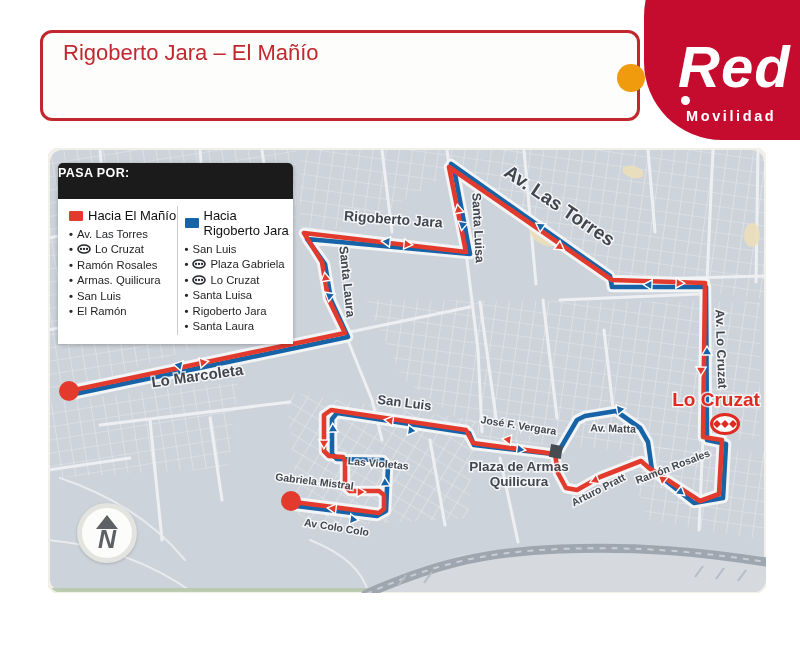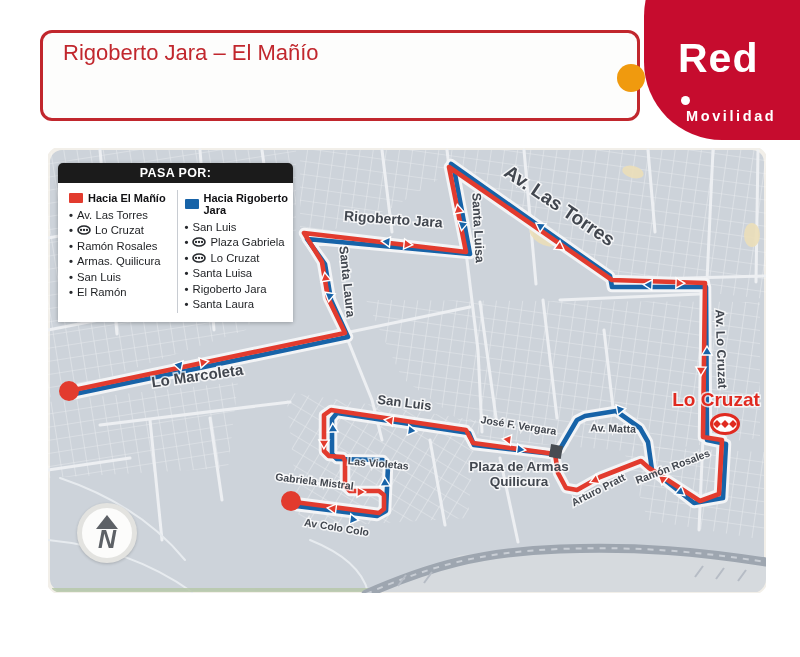--- a/index.html
+++ b/index.html
@@ -8,38 +8,38 @@
   
   .title-box{position:absolute;left:40px;top:30px;width:600px;height:91px;
              border:3px solid #c1272d;border-radius:12px;background:#fdfdfc;box-sizing:border-box;z-index:3;}
   .title-main{font-size:27px;font-weight:bold;color:#a81c21;padding:8px 20px 7px 20px;
               border-bottom:2px solid #c1272d;}
   .title-sub{font-size:22px;color:#c1272d;padding:7px 20px 0 20px;}
   .orange-dot{position:absolute;left:617px;top:64px;width:28px;height:28px;border-radius:50%;
               background:#f09a0e;z-index:4;}
   .logo{position:absolute;left:644px;top:-62px;width:230px;height:202px;border-radius:78px;
         background:#c60c2e;z-index:5;}
-  .logo-brand{position:absolute;left:34px;top:100px;font-size:41px;font-weight:bold;color:#fff;
-              letter-spacing:1px;line-height:1;}
+  .logo-brand{position:absolute;left:34px;top:100px;font-size:58px;font-weight:bold;color:#fff;
+              letter-spacing:1px;line-height:1;font-style:italic;}
   .logo-r-dot{position:absolute;left:37px;top:158px;width:9px;height:9px;border-radius:50%;background:#fff;}
   .logo-tagline{position:absolute;left:42px;top:170px;font-size:14.5px;letter-spacing:2.6px;color:#fff;font-weight:bold;}
   
   .map{position:absolute;left:48px;top:148px;width:718px;height:445px;z-index:1;}
   .map text{font-family:"Liberation Sans", sans-serif;}
   
   .legend{position:absolute;left:58px;top:163px;width:235px;z-index:2;
           box-shadow:0 1px 4px rgba(0,0,0,.28);border-radius:6px 6px 2px 2px;}
-  .legend-header{height:20px;line-height:20px;background:#1b1b1b;color:#fff;text-align:center;
+  .legend-header{height:36px;line-height:20px;background:#1b1b1b;color:#fff;text-align:left;
                  font-size:12.5px;font-weight:bold;letter-spacing:.4px;border-radius:5px 5px 0 0;}
   .legend-body{display:flex;background:#ffffff;padding:7px 2px 9px 4px;}
   .leg-col{width:50%;padding-left:7px;box-sizing:border-box;}
   .leg-col + .leg-col{border-left:1.5px solid #c8ccd2;}
   .leg-head{display:flex;align-items:center;gap:5px;margin:2px 0 5px 0;}
   .swatch{display:inline-block;width:14px;height:10px;border-radius:1px;flex:0 0 auto;}
-  .leg-title{font-size:11px;font-weight:bold;color:#101013;}
+  .leg-title{font-size:13px;font-weight:normal;color:#101013;}
   .leg-list{list-style:none;margin:0;padding:0;}
   .leg-list li{font-size:11.3px;color:#1d1f22;margin:3.4px 0;display:flex;align-items:center;gap:4px;}
   .blt{font-weight:bold;color:#26282c;}
   .leg-metro{flex:0 0 auto;display:inline-block;}
   
   .compass{position:absolute;left:77px;top:503px;width:60px;height:60px;border-radius:50%;
            background:#fcfcfb;border:5px solid #e3e3e0;box-sizing:border-box;z-index:2;
            box-shadow:0 1px 3px rgba(0,0,0,.18);text-align:center;}
   .compass-needle{width:0;height:0;margin:7px auto 0 auto;border-left:11px solid transparent;
                   border-right:11px solid transparent;border-bottom:14px solid #5d6166;}

